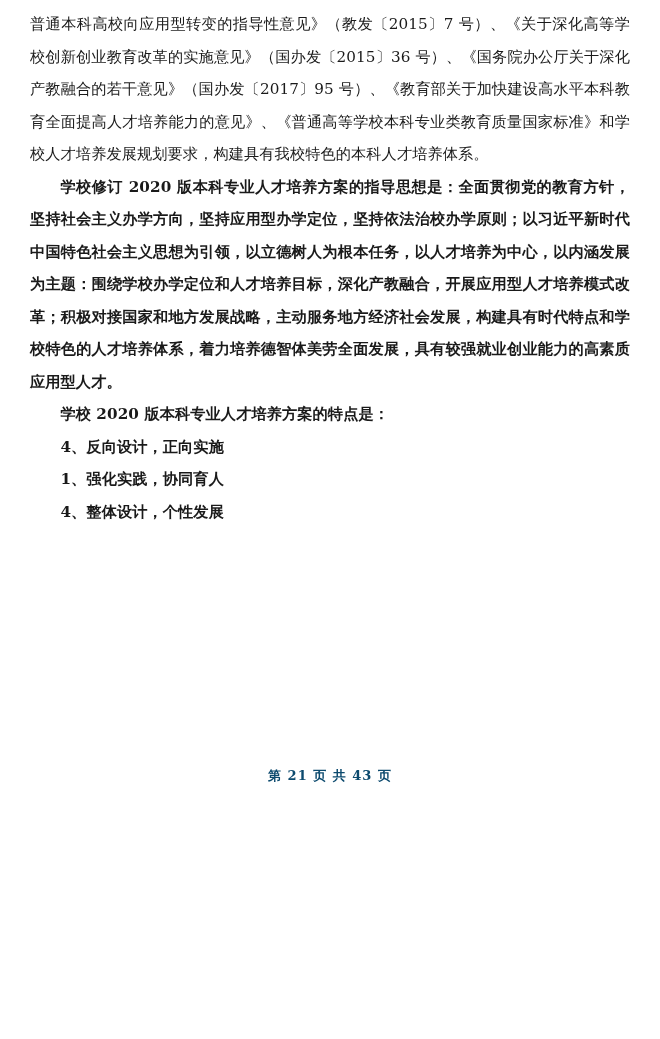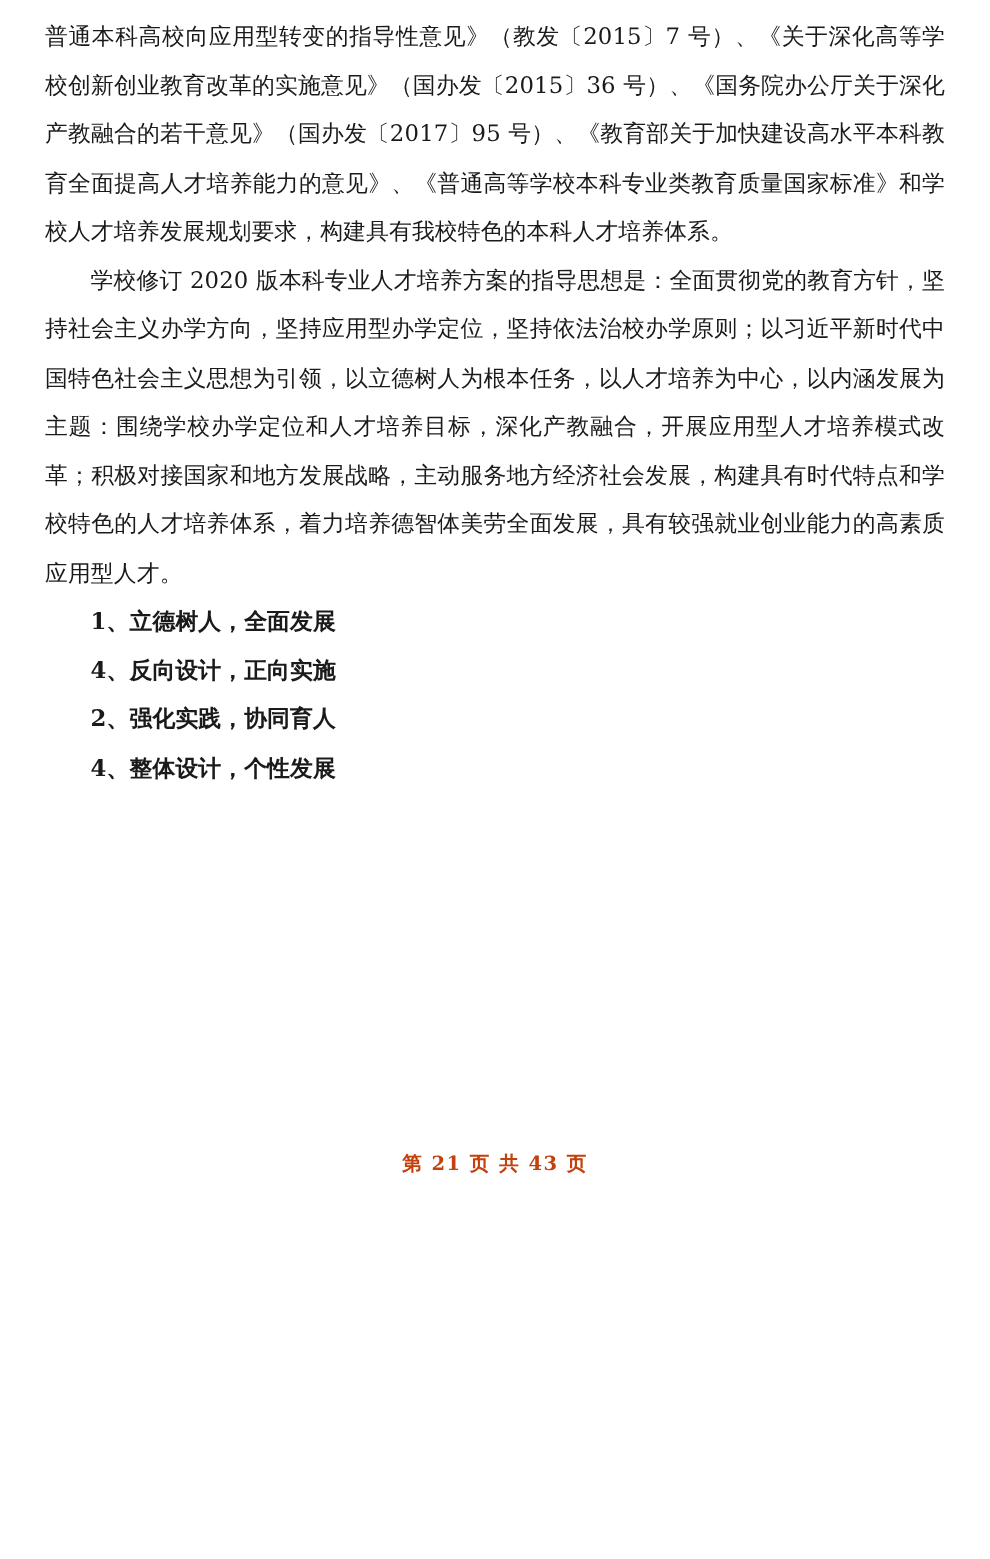--- a/index.html
+++ b/index.html
@@ -28,53 +28,54 @@
     line-height: 32.5px;
     text-align: justify;
     text-justify: inter-ideograph;
     letter-spacing: 0.1px;
   }
   p {
     margin: 0;
   }
   .indent {
     text-indent: 2em;
+    font-weight: bold;
   }
   .heading {
     font-weight: bold;
     text-indent: 2em;
     font-size: 15.2px;
     line-height: 32.5px;
   }
   .footer {
     position: absolute;
     left: 0;
     right: 0;
     bottom: 14px;
     text-align: center;
     font-size: 13px;
     font-weight: bold;
     letter-spacing: 1px;
-    color: #c2410c;
+    color: #0c4a6e;
     font-family: "DejaVu Serif", "Liberation Serif", serif;
   }
   .para-block > p + p {
     margin-top: 0;
   }
 </style>
 </head>
 <body>
 
 <div class="page">
 
   <div class="body-text para-block">
     <p class="cont">普通本科高校向应用型转变的指导性意见》（教发〔2015〕7 号）、《关于深化高等学校创新创业教育改革的实施意见》（国办发〔2015〕36 号）、《国务院办公厅关于深化产教融合的若干意见》（国办发〔2017〕95 号）、《教育部关于加快建设高水平本科教育全面提高人才培养能力的意见》、《普通高等学校本科专业类教育质量国家标准》和学校人才培养发展规划要求，构建具有我校特色的本科人才培养体系。</p>
     <p class="indent">学校修订 2020 版本科专业人才培养方案的指导思想是：全面贯彻党的教育方针，坚持社会主义办学方向，坚持应用型办学定位，坚持依法治校办学原则；以习近平新时代中国特色社会主义思想为引领，以立德树人为根本任务，以人才培养为中心，以内涵发展为主题：围绕学校办学定位和人才培养目标，深化产教融合，开展应用型人才培养模式改革；积极对接国家和地方发展战略，主动服务地方经济社会发展，构建具有时代特点和学校特色的人才培养体系，着力培养德智体美劳全面发展，具有较强就业创业能力的高素质应用型人才。</p>
-    <p class="heading">1、立德树人，全面发展</p>
+    <p class="indent">学校 2020 版本科专业人才培养方案的特点是：</p>
     <p class="heading">4、反向设计，正向实施</p>
-    <p class="heading">2、强化实践，协同育人</p>
+    <p class="heading">1、强化实践，协同育人</p>
     <p class="heading">4、整体设计，个性发展</p>
 
   </div>
 
   <div class="footer">第 21 页 共 43 页</div>
 
 </div>
 
 </body></html>

